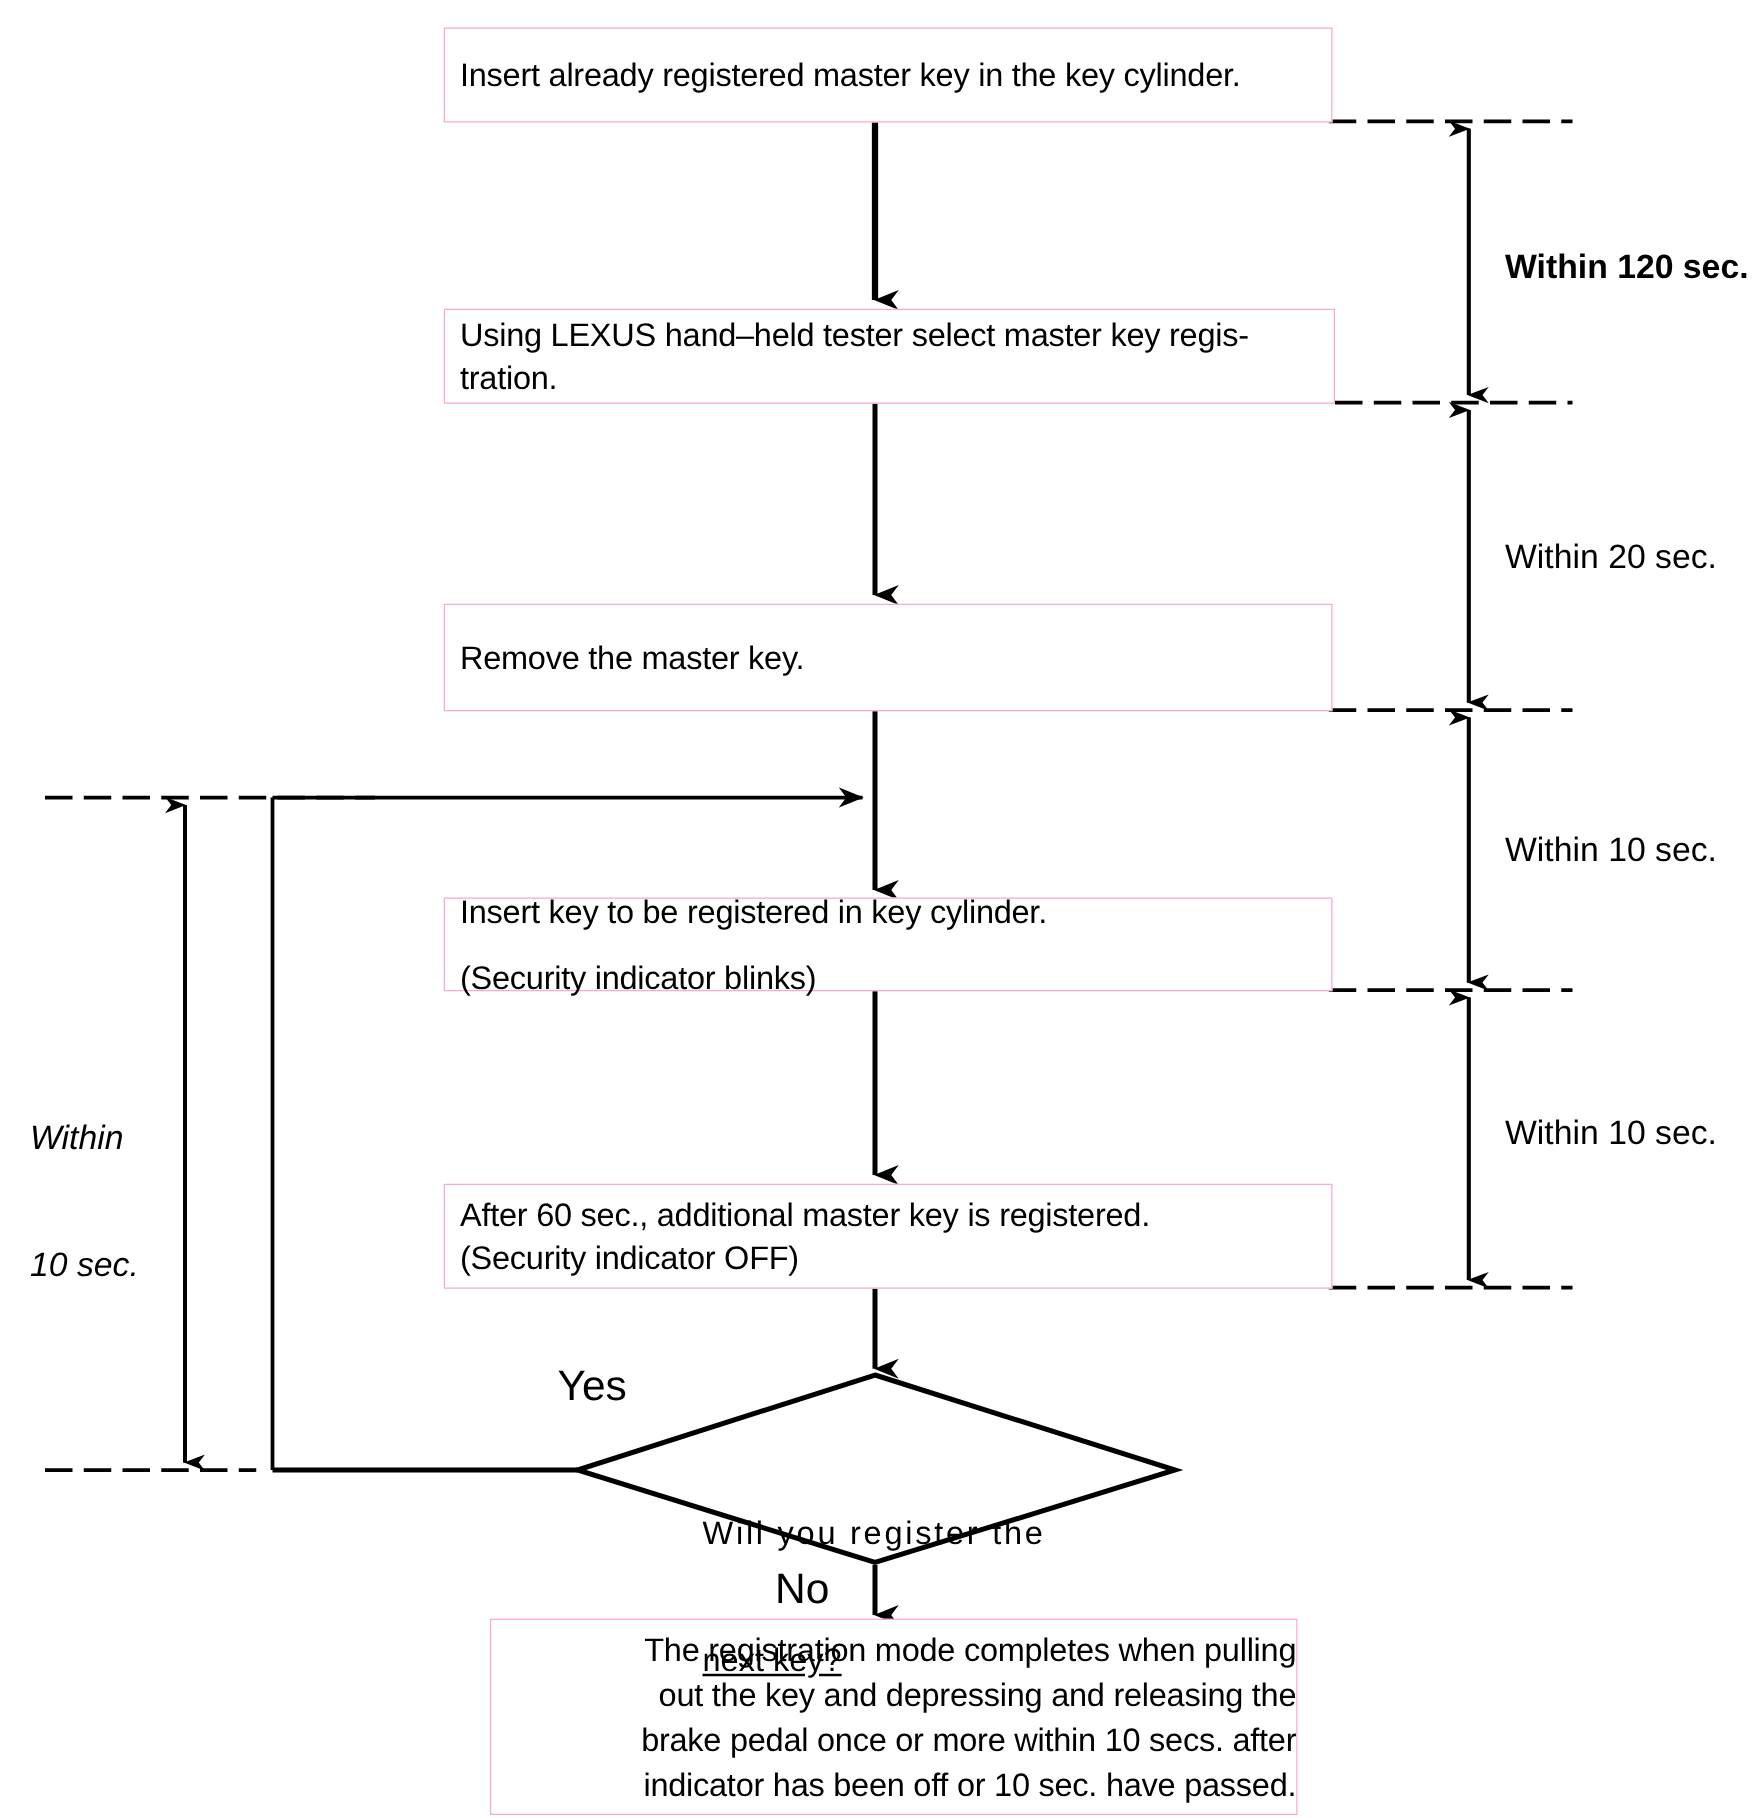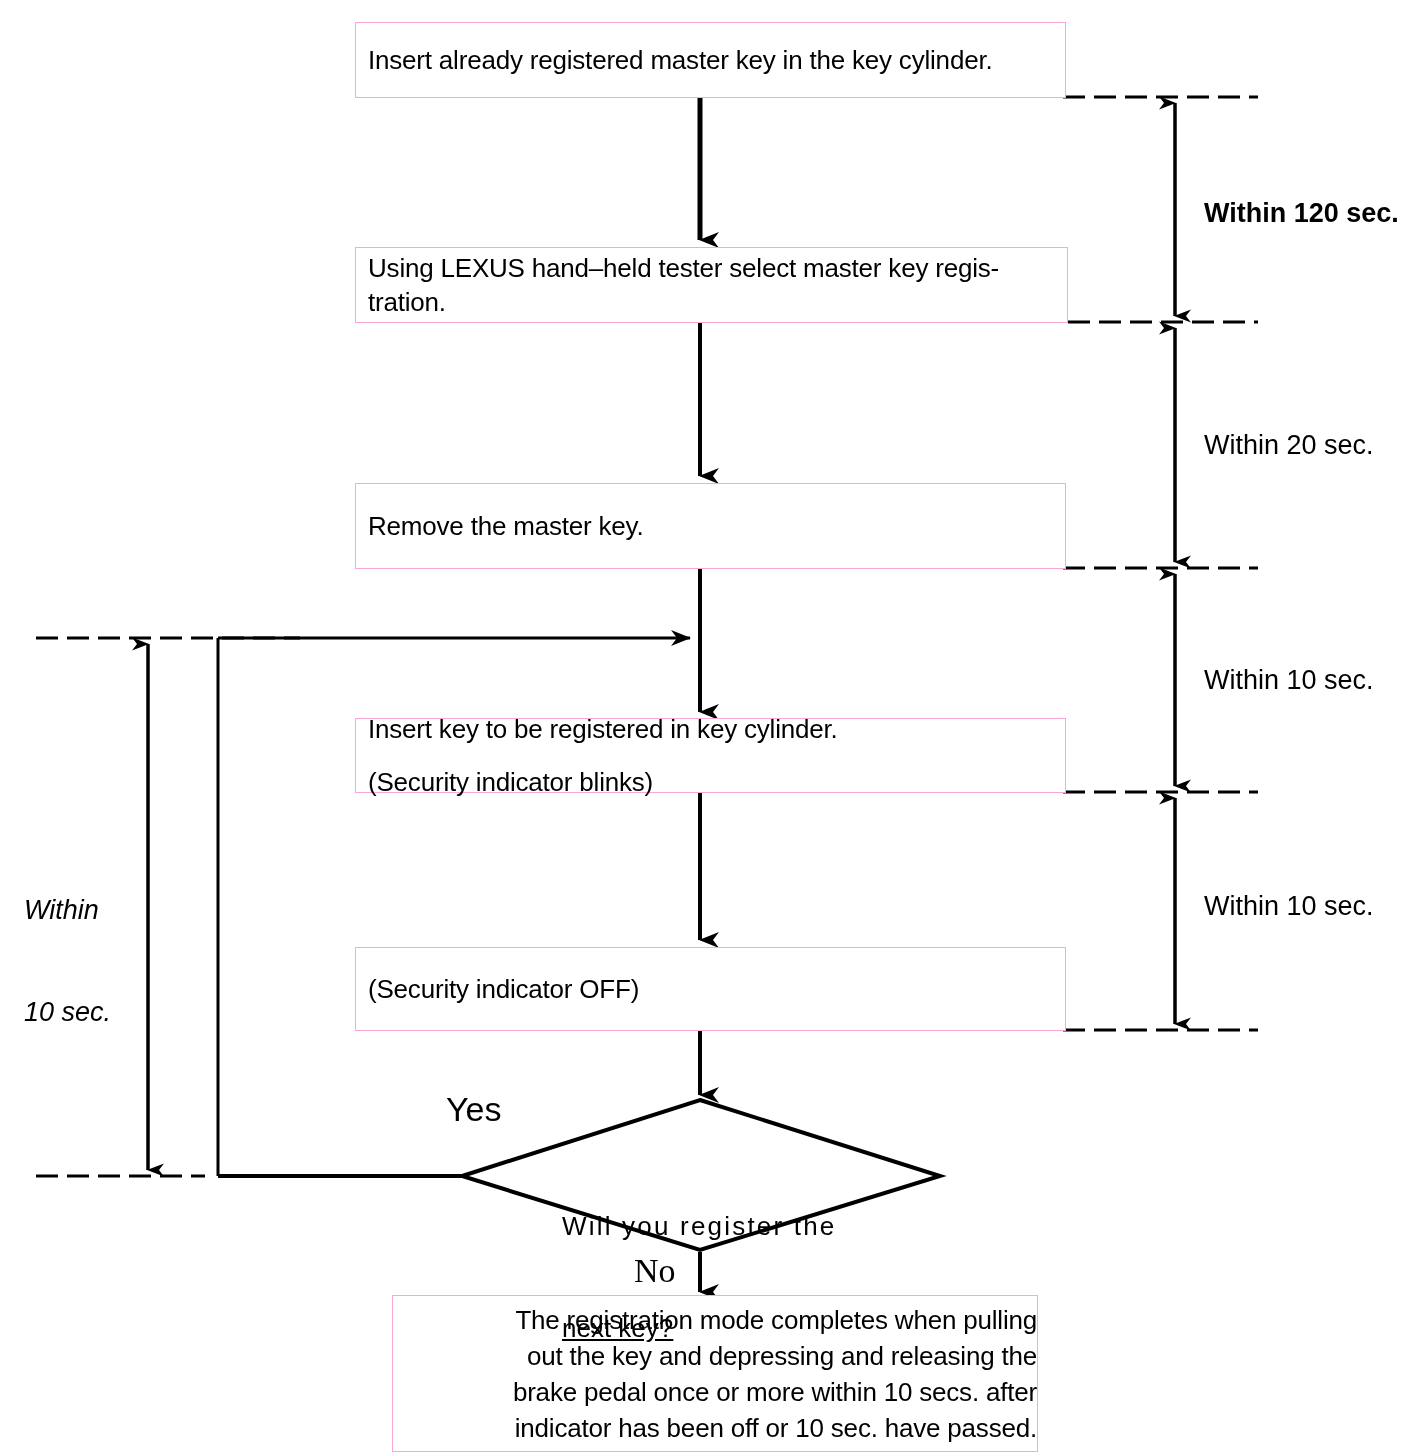--- a/index.html
+++ b/index.html
@@ -148,38 +148,39 @@
   <div class="proc-box" style="left:355px; top:483px; width:711px; height:86px;">
     <div class="line">Remove the master key.</div>
   </div>
 
   <div class="proc-box" style="left:355px; top:718px; width:711px; height:75px;gap:19px;">
     <div class="line">Insert key to be registered in key cylinder.</div>
     <div class="line">(Security indicator blinks)</div>
   </div>
 
   <div class="proc-box" style="left:355px; top:947px; width:711px; height:84px;">
+    <div class="line">After 60 sec., additional master key is registered.</div>
     <div class="line">(Security indicator OFF)</div>
   </div>
 
   <div class="proc-box finalbox" style="left:392px; top:1295px; width:646px; height:157px;align-items:flex-end;">
     <div class="line">The registration mode completes when pulling</div>
     <div class="line">out the key and depressing and releasing the</div>
     <div class="line">brake pedal once or more within 10 secs. after</div>
     <div class="line">indicator has been off or 10 sec. have passed.</div>
   </div>
 
   <div class="diamond-text" style="left:562px; top:1141px; width:360px;">
     <div class="l1">Will you register the</div>
     <div class="l2">next key?</div>
   </div>
 
   <div class="branch-label" style="left:446px; top:1094px;">Yes</div>
 
-  <div class="branch-label" style="left:634px; top:1256px;font-family:Liberation Serif, serif;">No</div>
+  <div class="branch-label" style="left:620px; top:1256px;">No</div>
 
   <div class="timing-label" style="left:1204px; top:196px;font-weight:bold;">Within 120 sec.</div>
 
   <div class="timing-label" style="left:1204px; top:428px;">Within 20 sec.</div>
 
   <div class="timing-label" style="left:1204px; top:663px;">Within 10 sec.</div>
 
   <div class="timing-label" style="left:1204px; top:889px;">Within 10 sec.</div>
 
   <div class="timing-label" style="left:24px; top:825px;font-style:italic;">

